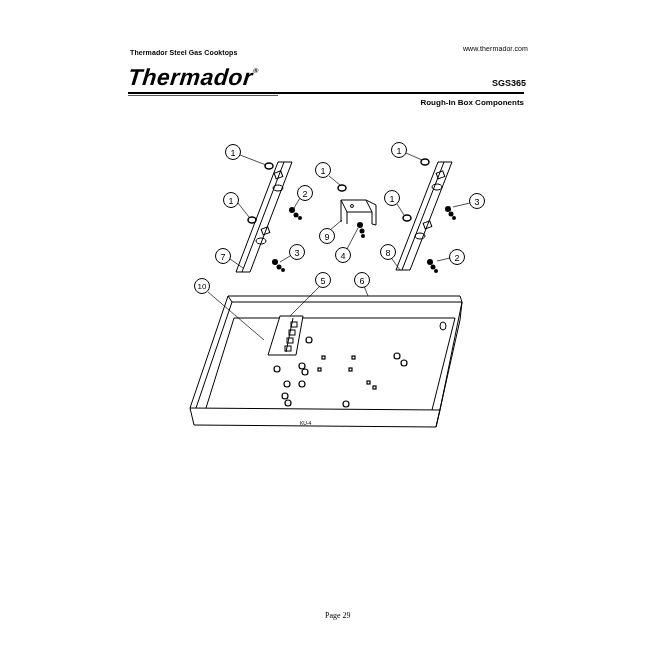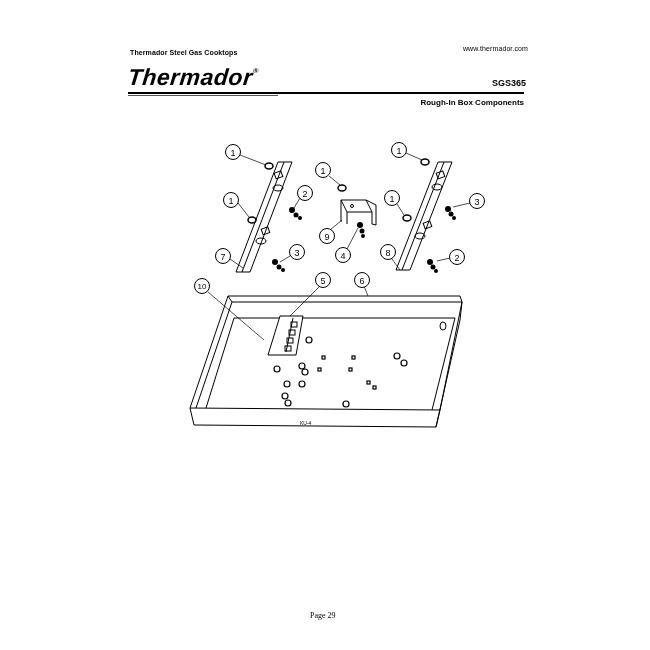--- a/index.html
+++ b/index.html
@@ -3,21 +3,21 @@
 <meta charset="utf-8">
 <style>
   html, body { margin:0; padding:0; background:#fff; }
   body { width:650px; height:650px; position:relative; overflow:hidden; font-family:"Liberation Sans", sans-serif; color:#000; }
   .abs { position:absolute; }
   .small-hdr { font-size:7px; font-weight:bold; letter-spacing:0.1px; }
   .brand { font-family:"Liberation Sans", sans-serif; font-weight:bold; font-style:italic; font-size:23px; letter-spacing:0.5px; transform:skewX(-6deg); }
   .brand sup { font-size:7px; font-style:normal; vertical-align:top; position:relative; top:3px; }
   .model { font-size:9px; font-weight:bold; }
   .subtitle { font-size:8px; font-weight:bold; }
-  .page { font-family:"Liberation Serif", serif; font-size:8px; }
+  .page { font-family:"Liberation Serif", serif; font-size:8px;margin-left:15px; }
   .rule { background:#000; }
   svg text { font-family:"Liberation Sans", sans-serif; }
 </style>
 </head>
 <body>
 
 <div class="abs small-hdr" style="left:130px; top:49px;">Thermador Steel Gas Cooktops</div>
 <div class="abs small-hdr" style="right:122px; top:45px; font-weight:normal;">www.thermador.com</div>
 
 <div class="abs brand" style="left:128px; top:64px;"><span>Thermador</span><sup>®</sup></div>

